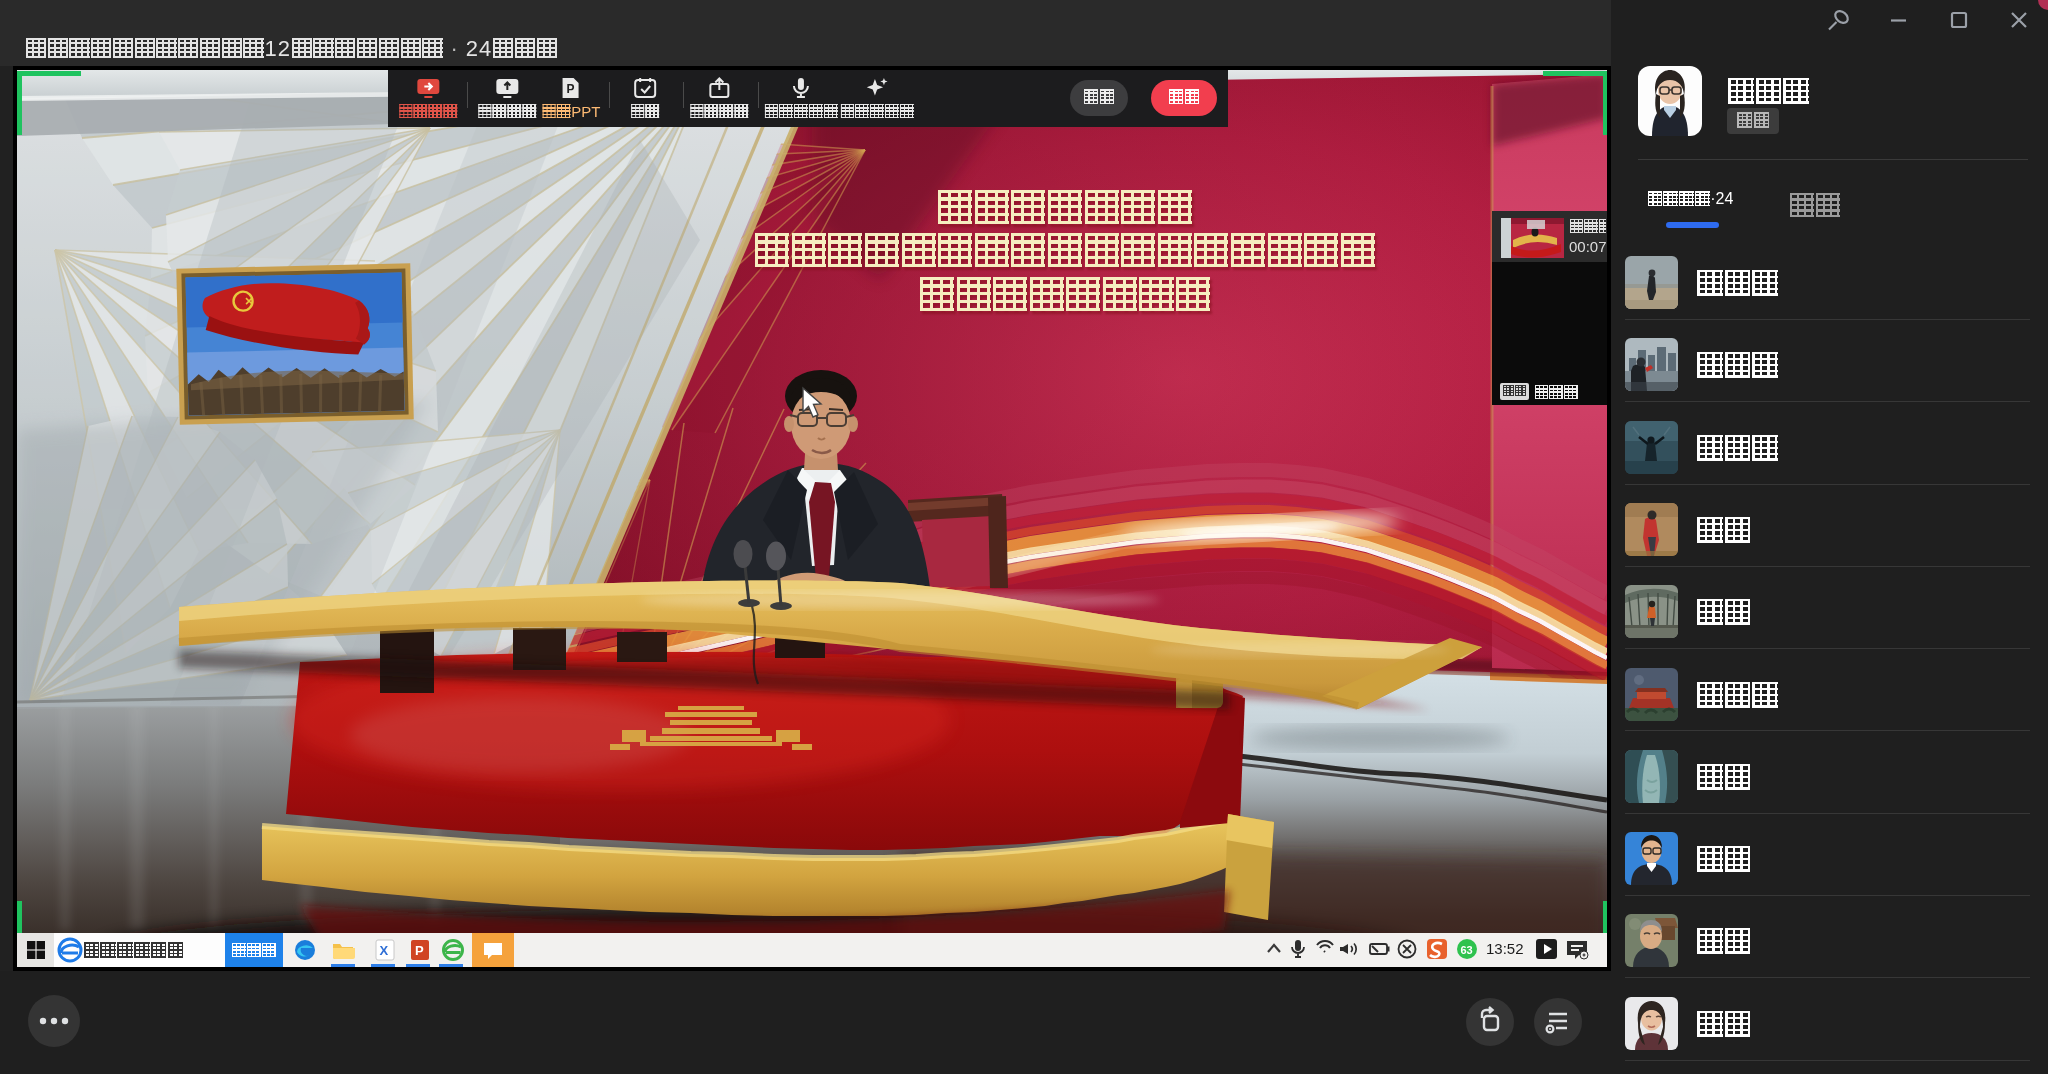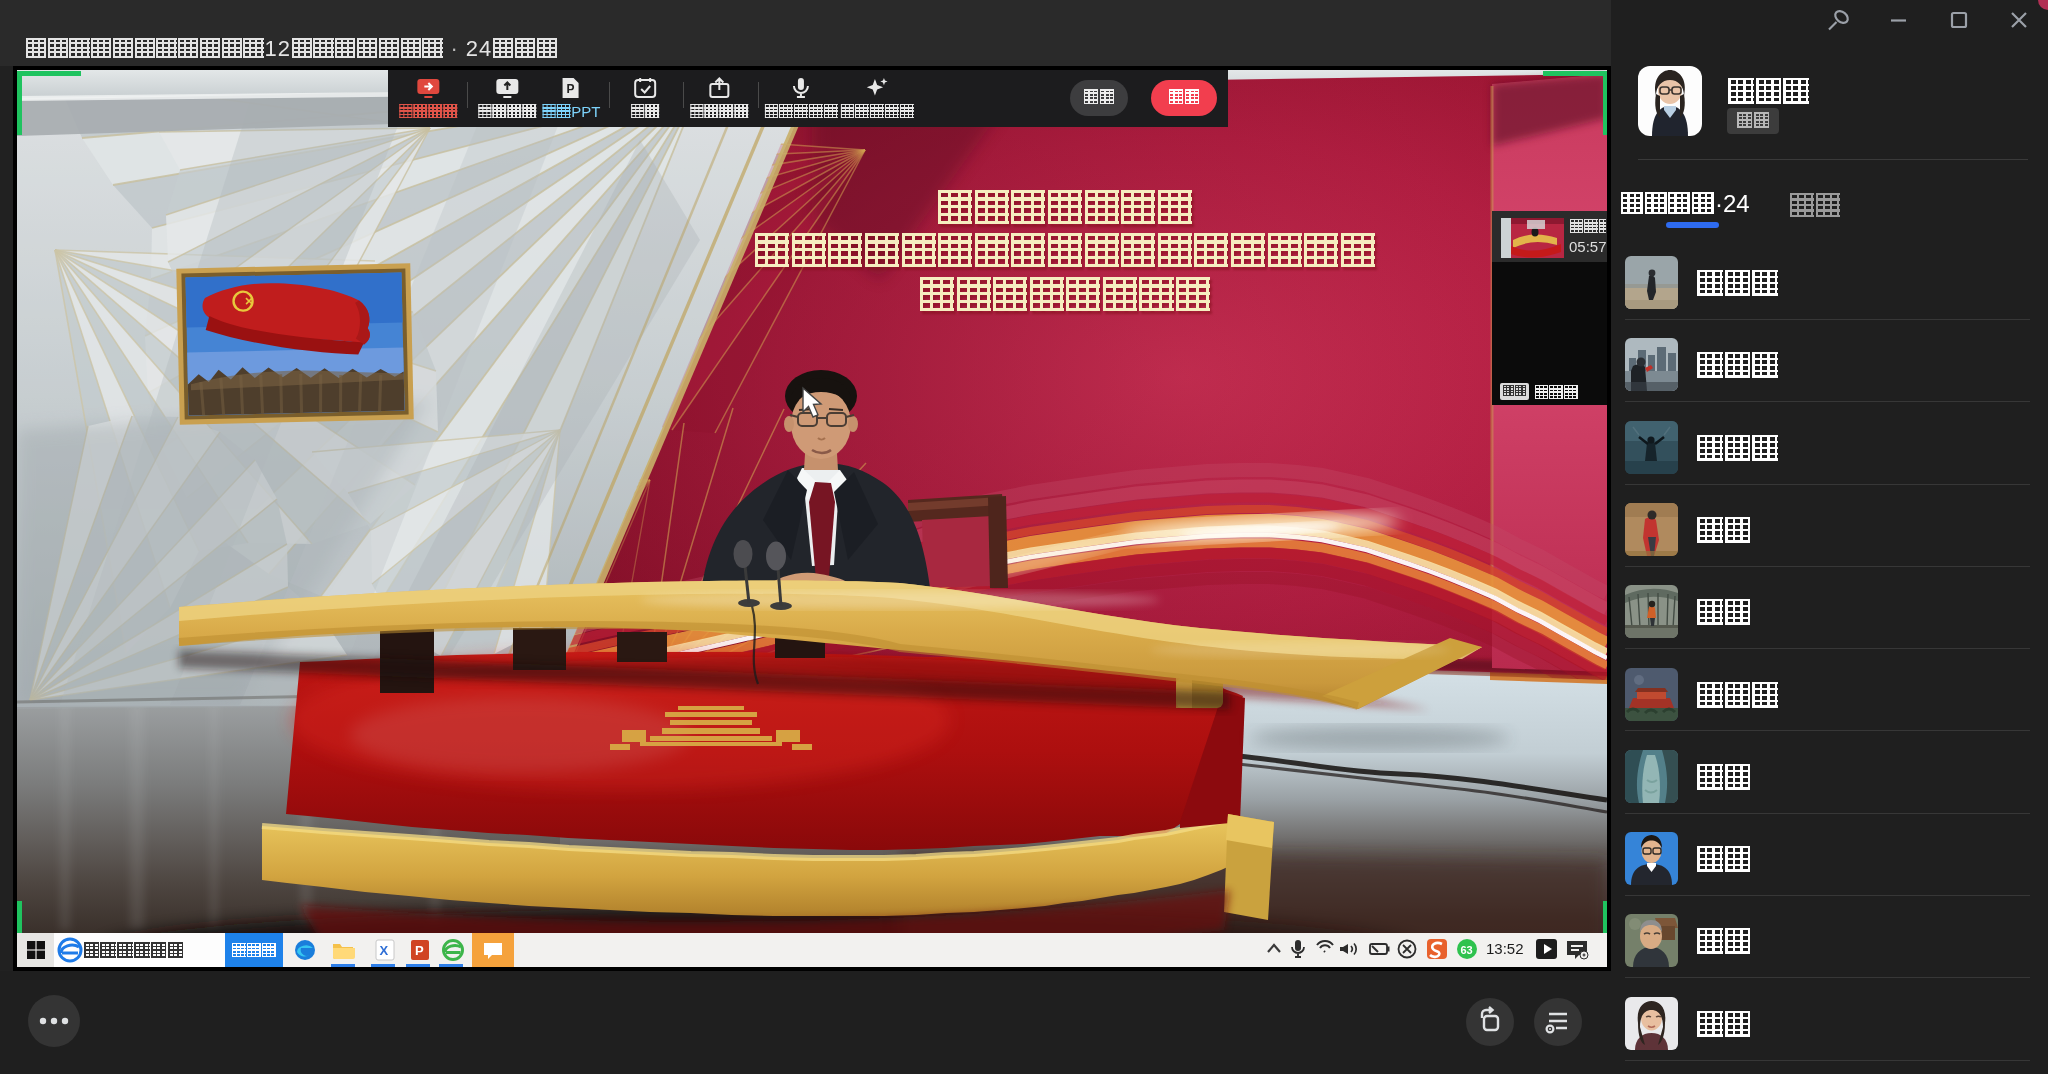--- a/index.html
+++ b/index.html
@@ -34,21 +34,21 @@
 .tbic{position:absolute;top:5px}
 .tbul{position:absolute;top:31px;height:3px;background:#2f7fe8}
 #tb-orange{position:absolute;left:455px;top:0;width:42px;height:34px;background:#f5a23c}
 #botbar{position:absolute;left:0;top:971px;width:1611px;height:103px;background:#1f1f1f}
 .cbtn{position:absolute;border-radius:50%;background:#343434}
 #sidebar{position:absolute;left:1611px;top:0;width:437px;height:1074px;background:#1f1f1f}
 #tav{position:absolute;left:27px;top:66px;width:64px;height:70px;border-radius:12px;overflow:hidden}
 #tname{position:absolute;left:116px;top:76px;font-size:28px;color:#fff}
 #ttag{position:absolute;left:116px;top:108px;width:52px;height:26px;background:#3c3c3c;border-radius:4px;color:#b9b9b9;font-size:17px;text-align:center;line-height:26px}
 #tdivider{position:absolute;left:27px;top:159px;width:390px;height:1px;background:#3a3a3a}
-#tab1{position:absolute;left:9px;top:190px;font-size:24px;color:#fff}
+#tab1{position:absolute;left:36px;top:190px;font-size:16px;color:#fff}
 #tab2{position:absolute;left:178px;top:190px;font-size:26px;color:#9a9a9a}
 #tabul{position:absolute;left:55px;top:222px;width:53px;height:6px;border-radius:3px;background:#2e6bf0}
 .row{position:absolute;left:14px;width:410px;height:55px}
 .rav{position:absolute;left:0;top:0;width:53px;height:53px;border-radius:6px;overflow:hidden}
 .rnm{position:absolute;left:71px;top:12px;font-size:28px;color:#fff}
 .rdiv{position:absolute;left:14px;width:405px;height:1px;background:#373737}
 </style></head><body>
 <div id="titlebar">
     <div id="titletx"><i class="cj"></i><i class="cj"></i><i class="cj"></i><i class="cj"></i><i class="cj"></i><i class="cj"></i><i class="cj"></i><i class="cj"></i><i class="cj"></i><i class="cj"></i><i class="cj"></i>12<i class="cj"></i><i class="cj"></i><i class="cj"></i><i class="cj"></i><i class="cj"></i><i class="cj"></i><i class="cj"></i><span style="color:#bbb"> · </span>24<i class="cj"></i><i class="cj"></i><i class="cj"></i></div>
 </div>
@@ -427,21 +427,21 @@
               <path d="M13,14 V7 M10,9.5 L13,6.5 L16,9.5" stroke="#222" stroke-width="2" fill="none"></path>
               <path d="M9,21 h8" stroke="#e8e8e8" stroke-width="2"></path>
             </svg></div>
           <div class="tlb" style="color:#e8e8e8"><i class="cj"></i><i class="cj"></i><i class="cj"></i><i class="cj"></i></div>
         </div>
         <div class="ti" style="left:183px">
           <div class="tic"><svg width="26" height="24" viewBox="0 0 26 24" style="">
               <path d="M5,2 h11 l5,5 v15 h-16 Z" fill="#e8e8e8"></path>
               <text x="9" y="17" font-family="Liberation Sans" font-size="12" font-weight="bold" fill="#222">P</text>
             </svg></div>
-          <div class="tlb" style="color:#7dd3fc"><i class="cj"></i><i class="cj"></i>PPT</div>
+          <div class="tlb" style="color:#fdba74"><i class="cj"></i><i class="cj"></i>PPT</div>
         </div>
         <div class="ti" style="left:257px">
           <div class="tic"><svg width="26" height="24" viewBox="0 0 26 24" style="">
               <rect x="3" y="4" width="20" height="17" rx="3" fill="none" stroke="#e8e8e8" stroke-width="2"></rect>
               <path d="M8,2 v4 M18,2 v4" stroke="#e8e8e8" stroke-width="2"></path>
               <path d="M9,13 l3.5,3.5 L18,10" stroke="#e8e8e8" stroke-width="2" fill="none"></path>
             </svg></div>
           <div class="tlb" style="color:#e8e8e8"><i class="cj"></i><i class="cj"></i></div>
         </div>
         <div class="ti" style="left:331px">
@@ -477,21 +477,21 @@
         <div id="pipth"><svg width="63" height="40" viewBox="0 0 63 40" style="">
             <rect width="63" height="40" fill="#b82642"></rect>
             <rect x="0" y="0" width="10" height="40" fill="#cdd3d4"></rect>
             <rect x="10" y="0" width="53" height="6" fill="#8e1830"></rect>
             <path d="M12,22 Q32,12 56,20 L56,27 Q32,20 12,30 Z" fill="#e2b44a"></path>
             <path d="M10,28 Q32,38 60,26 L60,34 Q32,44 10,36 Z" fill="#c41a1a"></path>
             <ellipse cx="34" cy="14" rx="3.5" ry="4.5" fill="#1a1a1a"></ellipse>
             <rect x="26" y="2" width="18" height="9" fill="#d8dcdc" opacity=".8"></rect>
           </svg></div>
         <div id="pipt1"><i class="cj"></i><i class="cj"></i><i class="cj"></i></div>
-        <div id="pipt2">05:57</div>
+        <div id="pipt2">00:07</div>
 <div id="pipbadge"><i class="cj"></i><i class="cj"></i></div>
         <div id="pipname"><i class="cj"></i><i class="cj"></i><i class="cj"></i></div>
       </div>
 <div id="taskbar">
 <div id="tb-start"></div>
         <div style="position:absolute;left:9px;top:7px"><svg width="20" height="20" viewBox="0 0 20 20" style="">
             <rect x="1" y="1" width="8.4" height="8.4" fill="#111"></rect>
             <rect x="10.6" y="1" width="8.4" height="8.4" fill="#111"></rect>
             <rect x="1" y="10.6" width="8.4" height="8.4" fill="#111"></rect>
             <rect x="10.6" y="10.6" width="8.4" height="8.4" fill="#111"></rect>

